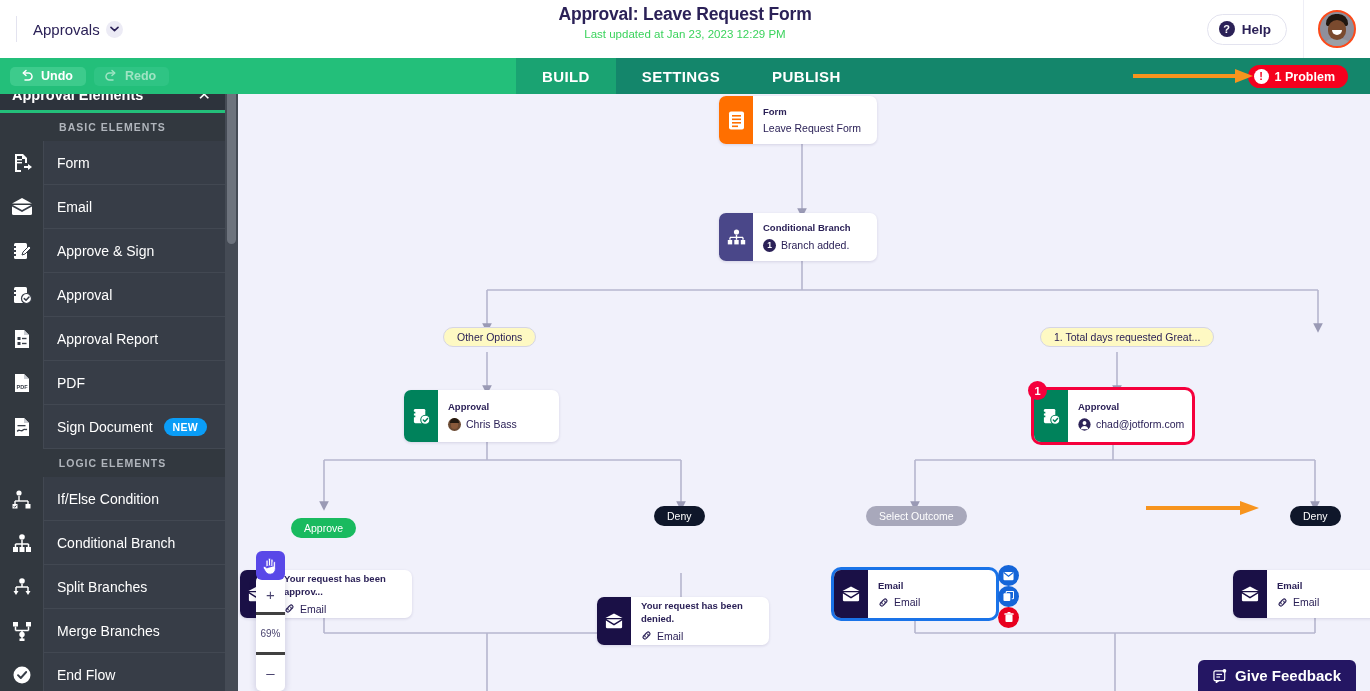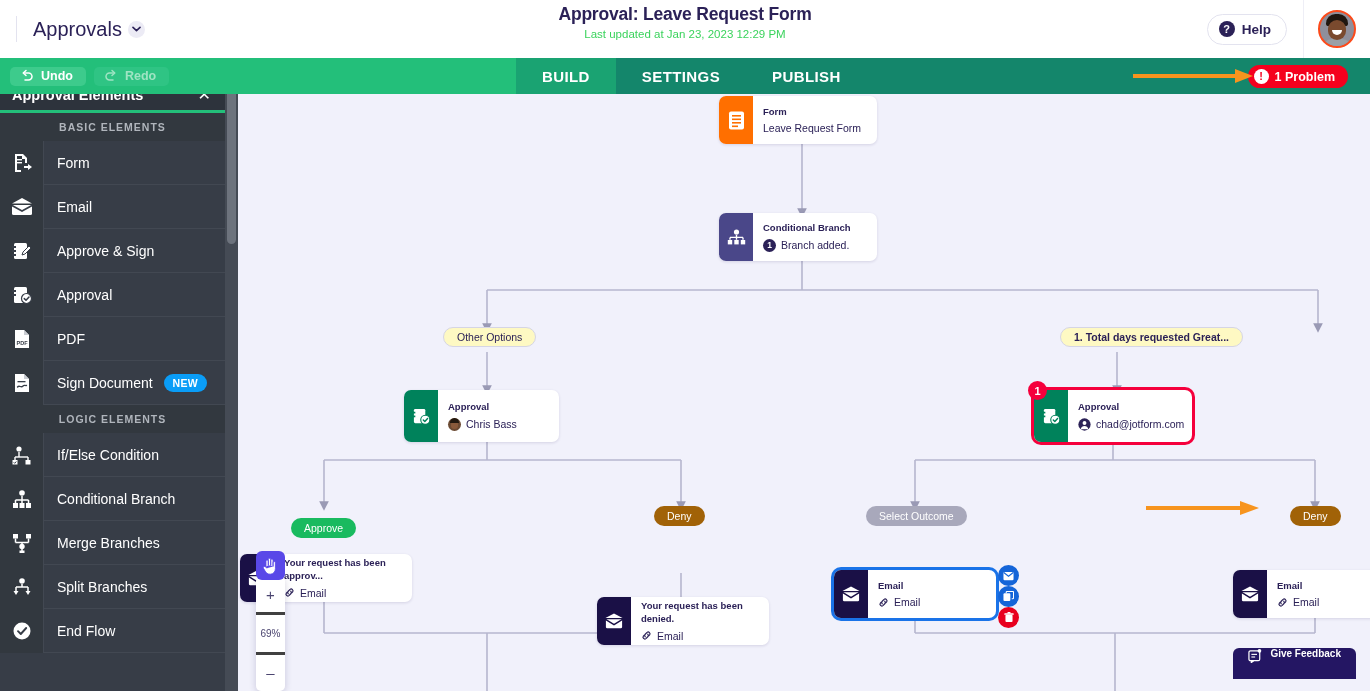--- a/index.html
+++ b/index.html
@@ -23,21 +23,21 @@
   .logo-mark i {
     position: absolute; display: block; border-radius: 2.5px;
     transform: rotate(38deg);
   }
   .lm1 { width: 7px; height: 20px; left: 3px; top: 6px; background: #2b2157; }
   .lm2 { width: 7px; height: 22px; left: 11px; top: 2px; background: #0099ff; }
   .lm3 { width: 7px; height: 22px; left: 18px; top: 3px; background: #fc4a1a; }
   .lm4 { width: 6px; height: 9px; left: 14px; top: 17px; background: #ffb100; }
   .logo-text { font-size: 25px; font-weight: bold; color: #2b2157; letter-spacing: -0.6px; }
   .hdr-sep { width: 1px; height: 26px; background: #e3e3ef; margin: 0 16px; }
-  .approvals-menu { display: flex; align-items: center; font-size: 20px; color: #2b2157; cursor: pointer; }
+  .approvals-menu { display: flex; align-items: center; font-size: 15px; color: #2b2157; cursor: pointer; }
   .caret-circle {
     width: 17px; height: 17px; border-radius: 50%; background: #ecebf5;
     margin-left: 6px; display: flex; align-items: center; justify-content: center;
   }
   .caret-circle svg { display: block; }
 
   .hdr-center {
     position: absolute; left: 0; right: 0; top: 4px;
     text-align: center; pointer-events: none;
   }
@@ -165,21 +165,21 @@
   .node-t { font-size: 9.5px; font-weight: bold; color: #2b2157; line-height: 1.35; }
   .node-s { font-size: 10.5px; color: #2b2157; display: flex; align-items: center; gap: 5px; margin-top: 4px; }
 
   .pill {
     position: absolute; border-radius: 13px; height: 20px; padding: 0 13px;
     display: flex; align-items: center; justify-content: center;
     font-size: 10.5px; white-space: nowrap;
   }
   .pill-outline { background: #fef9c3; border: 1px solid #d5d5e4; color: #2b2157; }
   .pill-green { background: #19ba5f; color: #fff; }
-  .pill-red { background: #a16207; color: #fff; }
+  .pill-red { background: #0f172a; color: #fff; }
   .pill-gray { background: #a8a8bb; color: #fff; }
 
   .avatar-sm {
     width: 13px; height: 13px; border-radius: 50%; overflow: hidden;
     background: #6b4a33; position: relative; display: inline-block;
   }
   .avatar-sm .h { position: absolute; left: 2px; top: 0; width: 9px; height: 5px; background: #231910; border-radius: 5px 5px 0 0; }
   .avatar-sm .f { position: absolute; left: 3px; top: 3px; width: 7px; height: 8px; background: #8a5a3b; border-radius: 4px; }
 
   svg.edges { position: absolute; left: 0; top: 0; width: 1132px; height: 597px; }
@@ -211,24 +211,24 @@
     font-size: 10px; color: #4b4570; cursor: pointer;
   }
   .zc-cell + .zc-cell { border-top: 3px solid #404040; }
   .pan-btn {
     position: absolute; left: 256px; top: 551px; width: 29px; height: 29px;
     background: #5948e8; border-radius: 6px; z-index: 26;
     display: flex; align-items: center; justify-content: center; cursor: pointer;
   }
 
   .feedback {
-    position: absolute; right: 14px; bottom: 12px; height: 31px;
+    position: absolute; right: 14px; bottom: 0px; height: 31px;
     background: #241663; color: #fff; border-radius: 6px 6px 0 0;
-    display: flex; gap: 7px; padding: 0 15px;
-    font-size: 10px; font-weight: bold; cursor: pointer; z-index: 28;
+    display: flex; align-items: center; gap: 7px; padding: 0 15px;
+    font-size: 15px; font-weight: bold; cursor: pointer; z-index: 28;
   }
   .arrow-canvas { position: absolute; left: 908px; top: 406px; z-index: 20; }
 </style>
 </head>
 <body>
 
 <div class="header">
   <div class="hdr-sep"></div>
   <div class="approvals-menu">
     <span>Approvals</span>
@@ -344,20 +344,33 @@
           <rect x="2" y="2" width="13" height="16" rx="1.5" fill="#fff"></rect>
           <rect x="0" y="5" width="4" height="2" fill="#373d47"></rect>
           <rect x="0" y="9" width="4" height="2" fill="#373d47"></rect>
           <circle cx="14.5" cy="13.5" r="5" fill="#fff" stroke="#373d47" stroke-width="1.2"></circle>
           <path d="M12.3 13.6l1.7 1.7 3-3.3" stroke="#373d47" stroke-width="1.5" fill="none" stroke-linecap="round" stroke-linejoin="round"></path>
         </svg>
     </span>
     <span class="sb-label">Approval</span>
   </div>
 
+  <div class="sb-item">
+    <span class="sb-icon">
+      <svg width="20" height="20" viewBox="0 0 20 20">
+          <path d="M3 1h9l5 5v13H3z" fill="#fff"></path>
+          <path d="M12 1l5 5h-5z" fill="#c9ccd2"></path>
+          <rect x="5.5" y="8" width="3" height="3" fill="#373d47"></rect>
+          <rect x="10" y="8.8" width="4.5" height="1.4" fill="#373d47"></rect>
+          <rect x="5.5" y="13" width="3" height="3" fill="#373d47"></rect>
+          <rect x="10" y="13.8" width="4.5" height="1.4" fill="#373d47"></rect>
+        </svg>
+    </span>
+    <span class="sb-label">Approval Report</span>
+  </div>
 
   <div class="sb-item">
     <span class="sb-icon">
       <svg width="20" height="20" viewBox="0 0 20 20">
           <path d="M3 1h9l5 5v13H3z" fill="#fff"></path>
           <path d="M12 1l5 5h-5z" fill="#c9ccd2"></path>
           <text x="10" y="16" font-family="Liberation Sans, sans-serif" font-size="5.5" font-weight="bold" fill="#373d47" text-anchor="middle">PDF</text>
         </svg>
     </span>
     <span class="sb-label">PDF</span>
@@ -402,40 +415,40 @@
           <rect x="7.5" y="14" width="5" height="5" fill="#fff"></rect>
           <rect x="14" y="14" width="5" height="5" fill="#fff"></rect>
         </svg>
     </span>
     <span class="sb-label">Conditional Branch</span>
   </div>
 
   <div class="sb-item">
     <span class="sb-icon">
       <svg width="20" height="20" viewBox="0 0 20 20">
+          <circle cx="10" cy="4" r="2.8" fill="#fff"></circle>
+          <path d="M10 7v3M4 10h12M4 10v4M16 10v4" stroke="#fff" stroke-width="1.5"></path>
+          <path d="M1.5 14h5l-2.5 4zM13.5 14h5l-2.5 4z" fill="#fff"></path>
+        </svg>
+    </span>
+    <span class="sb-label">Split Branches</span>
+  </div>
+
+  <div class="sb-item">
+    <span class="sb-icon">
+      <svg width="20" height="20" viewBox="0 0 20 20">
           <rect x="1" y="1" width="5" height="4.5" fill="#fff"></rect>
           <rect x="14" y="1" width="5" height="4.5" fill="#fff"></rect>
           <path d="M3.5 5.5v4M16.5 5.5v4M3.5 9.5h13M10 9.5v2" stroke="#fff" stroke-width="1.5"></path>
           <circle cx="10" cy="13.5" r="2.7" fill="#fff"></circle>
           <path d="M10 16v3" stroke="#fff" stroke-width="1.5"></path>
           <rect x="7.5" y="17.5" width="5" height="2.5" fill="#fff"></rect>
         </svg>
     </span>
     <span class="sb-label">Merge Branches</span>
-  </div>
-
-  <div class="sb-item">
-    <span class="sb-icon">
-      <svg width="20" height="20" viewBox="0 0 20 20">
-          <circle cx="10" cy="4" r="2.8" fill="#fff"></circle>
-          <path d="M10 7v3M4 10h12M4 10v4M16 10v4" stroke="#fff" stroke-width="1.5"></path>
-          <path d="M1.5 14h5l-2.5 4zM13.5 14h5l-2.5 4z" fill="#fff"></path>
-        </svg>
-    </span>
-    <span class="sb-label">Split Branches</span>
   </div>
 
   <div class="sb-item">
     <span class="sb-icon">
       <svg width="20" height="20" viewBox="0 0 20 20">
           <circle cx="10" cy="10" r="8.5" fill="#fff"></circle>
           <path d="M6 10.2l2.8 2.8L14.2 7" stroke="#373d47" stroke-width="1.9" fill="none" stroke-linecap="round" stroke-linejoin="round"></path>
         </svg>
     </span>
     <span class="sb-label">End Flow</span>
@@ -519,21 +532,21 @@
     <div class="node-body">
       <div class="node-t">Conditional Branch</div>
       <div class="node-s">
         <span style="width:13px;height:13px;border-radius:50%;background:#2b2157;color:#fff;font-size:8.5px;display:inline-flex;align-items:center;justify-content:center;font-weight:bold;">1</span>
         <span>Branch added.</span>
       </div>
     </div>
   </div>
 
   <div class="pill pill-outline" style="left:205px; top:233px;">Other Options</div>
-  <div class="pill pill-outline" style="left:822px; top:233px;font-weight:bold;">1. Total days requested Great...</div>
+  <div class="pill pill-outline" style="left:802px; top:233px;">1. Total days requested Great...</div>
 
   <div class="node" style="left:166px; top:296px; width:155px; height:52px;">
     <div class="node-ico" style="background:#00825b;">
       <svg width="19" height="19" viewBox="0 0 20 20">
           <rect x="2" y="2" width="12" height="15" rx="1.5" fill="#fff"></rect>
           <rect x="0" y="5" width="3.5" height="1.8" fill="#00825b"></rect>
           <rect x="0" y="9" width="3.5" height="1.8" fill="#00825b"></rect>
           <circle cx="14" cy="13.5" r="4.8" fill="#fff" stroke="#00825b" stroke-width="1.2"></circle>
           <path d="M11.9 13.6l1.6 1.6 2.9-3.2" stroke="#00825b" stroke-width="1.5" fill="none" stroke-linecap="round" stroke-linejoin="round"></path>
         </svg>
@@ -579,21 +592,21 @@
   <svg class="arrow-canvas" width="115" height="16" viewBox="0 0 115 16">
     <path d="M0 8 H96" stroke="#f7941e" stroke-width="4"></path>
     <path d="M94 1 L113 8 L94 15 Z" fill="#f7941e"></path>
   </svg>
 
   <div class="pill pill-green" style="left:53px; top:424px;">Approve</div>
   <div class="pill pill-red" style="left:416px; top:412px;">Deny</div>
   <div class="pill pill-gray" style="left:628px; top:412px;">Select Outcome</div>
   <div class="pill pill-red" style="left:1052px; top:412px;">Deny</div>
 
-  <div class="node" style="left:2px; top:460px; width:172px; height:48px;justify-content:center;">
+  <div class="node" style="left:2px; top:476px; width:172px; height:48px;justify-content:center;">
     <div class="node-ico" style="background:#1a1046;">
       <svg width="18" height="17" viewBox="0 0 20 18">
           <path d="M10 0L19.5 5H.5z" fill="#fff"></path>
           <rect x="1" y="6.5" width="18" height="10" rx="1.5" fill="#fff"></rect>
           <path d="M1 7L10 12.5 19 7" stroke="#1a1046" stroke-width="1.6" fill="none"></path>
         </svg>
     </div>
     <div class="node-body">
       <div class="node-t">Your request has been approv...</div>
       <div class="node-s">

